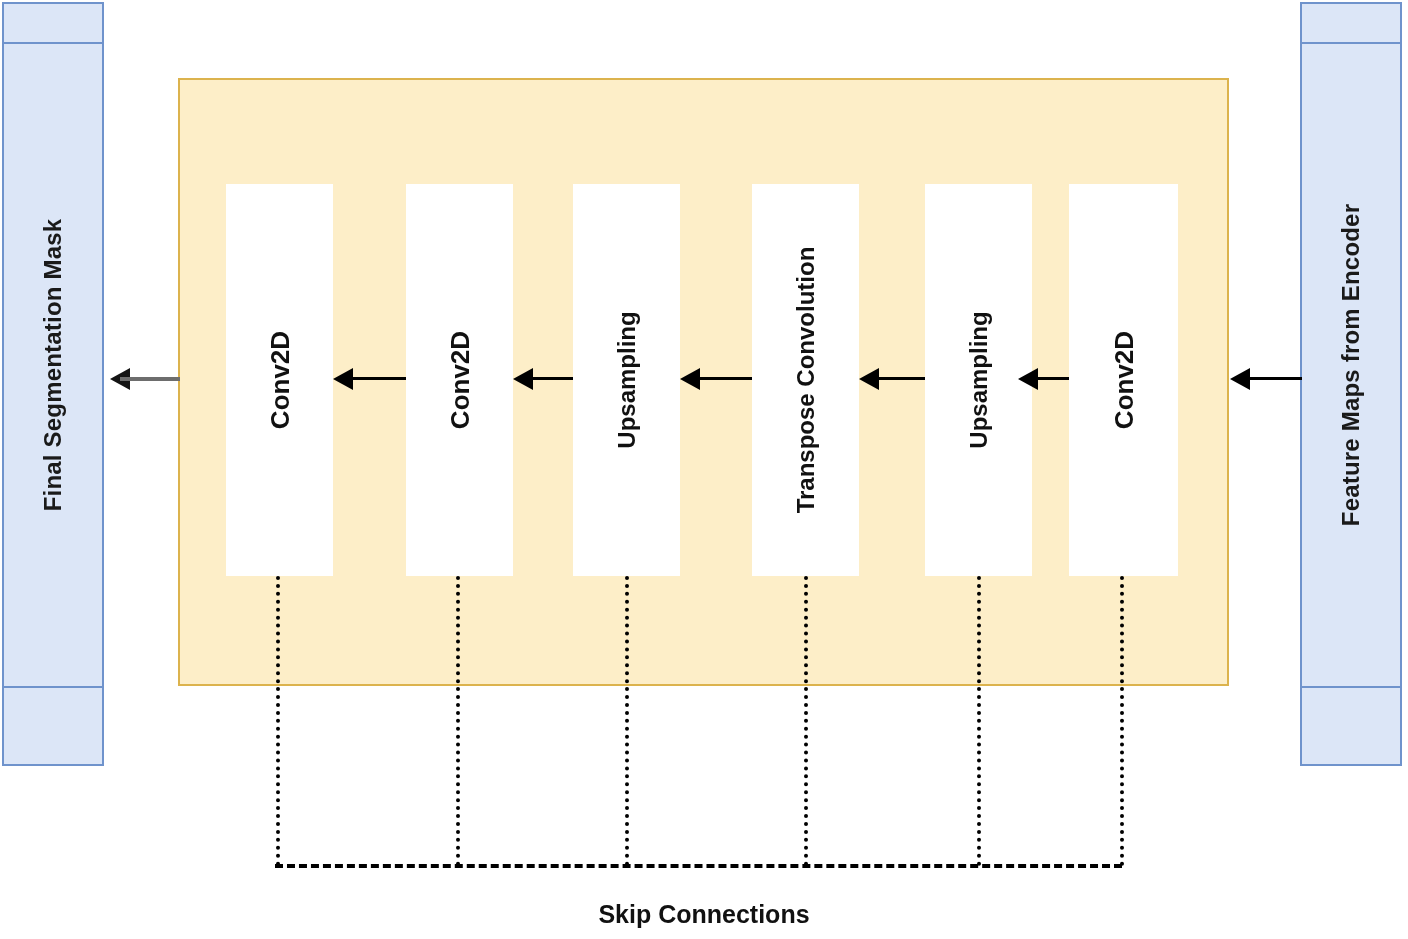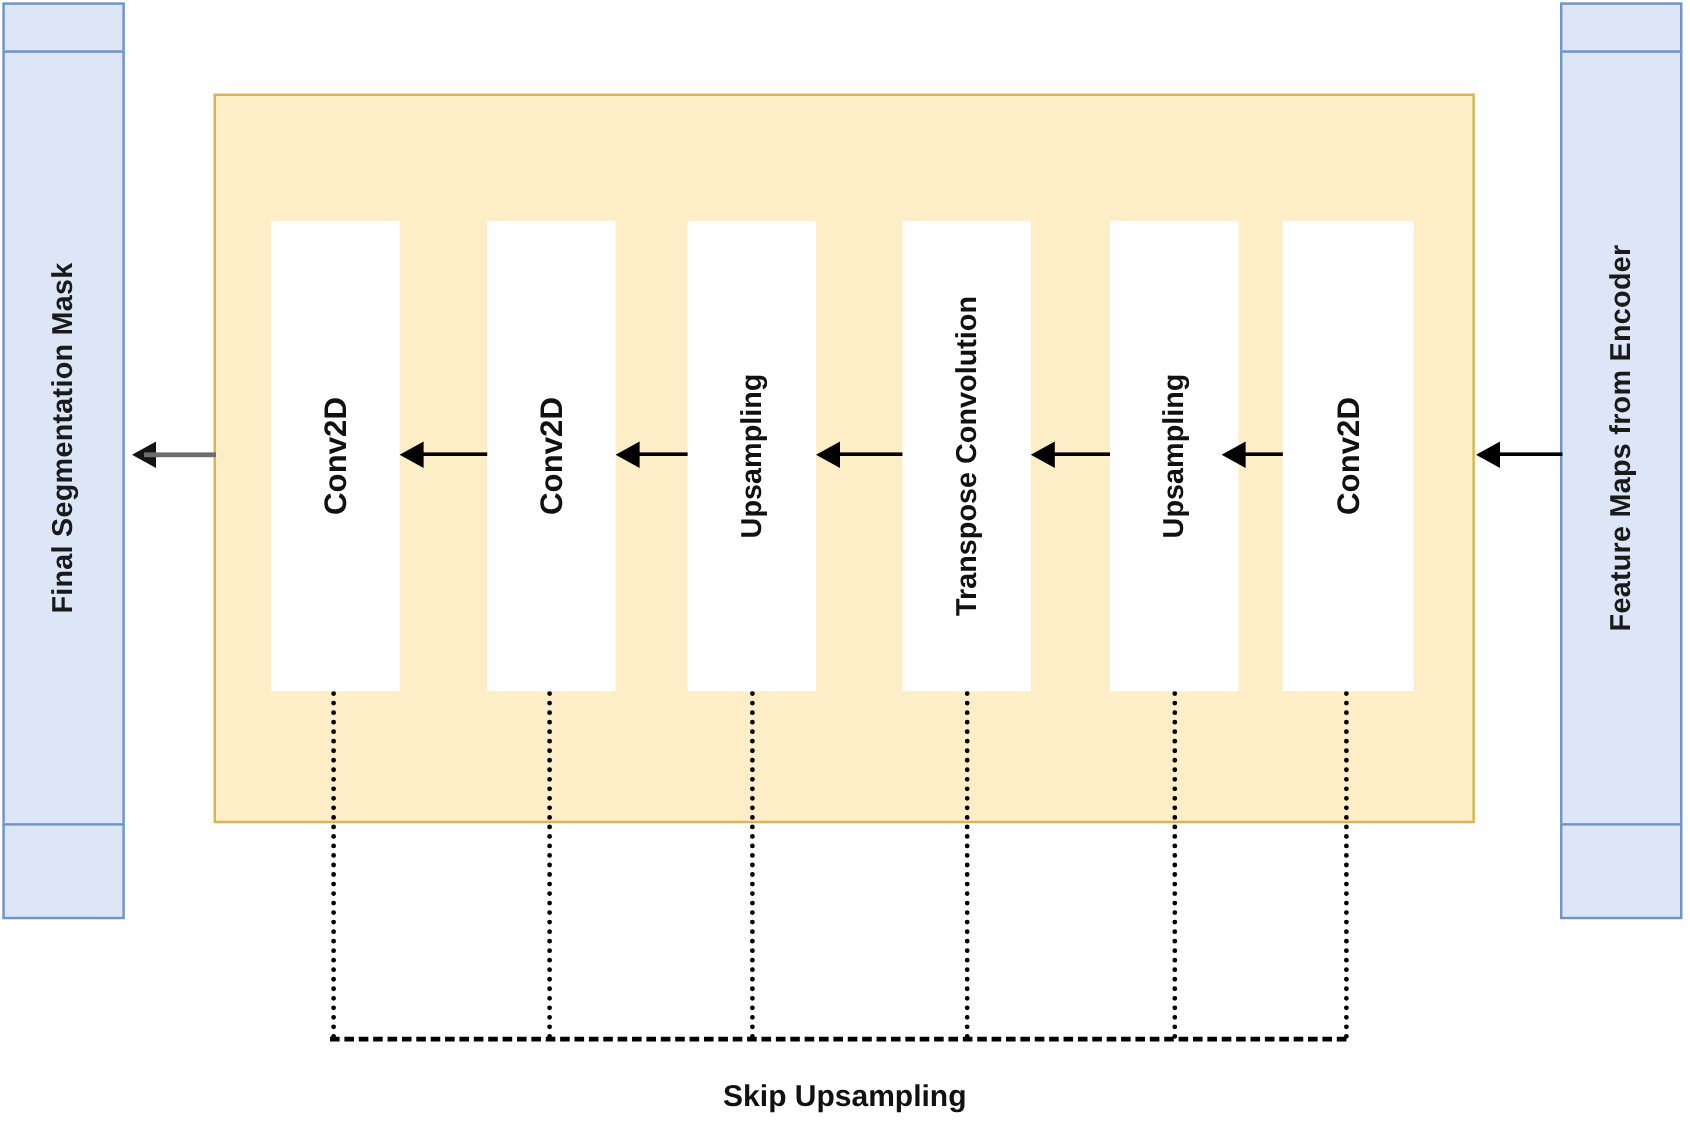--- a/index.html
+++ b/index.html
@@ -231,15 +231,15 @@
 
   <div class="skip-v" style="left:276px; top:576px; height:290px;"></div>
   <div class="skip-v" style="left:456px; top:576px; height:290px;"></div>
   <div class="skip-v" style="left:625px; top:576px; height:290px;"></div>
   <div class="skip-v" style="left:804px; top:576px; height:290px;"></div>
   <div class="skip-v" style="left:977px; top:576px; height:290px;"></div>
   <div class="skip-v" style="left:1120px; top:576px; height:290px;"></div>
 
   <div id="skip-h"></div>
 
-  <div id="skip-caption">Skip Upsampling</div>
+  <div id="skip-caption">Skip Connections</div>
 
 </div>
 
 </body></html>

